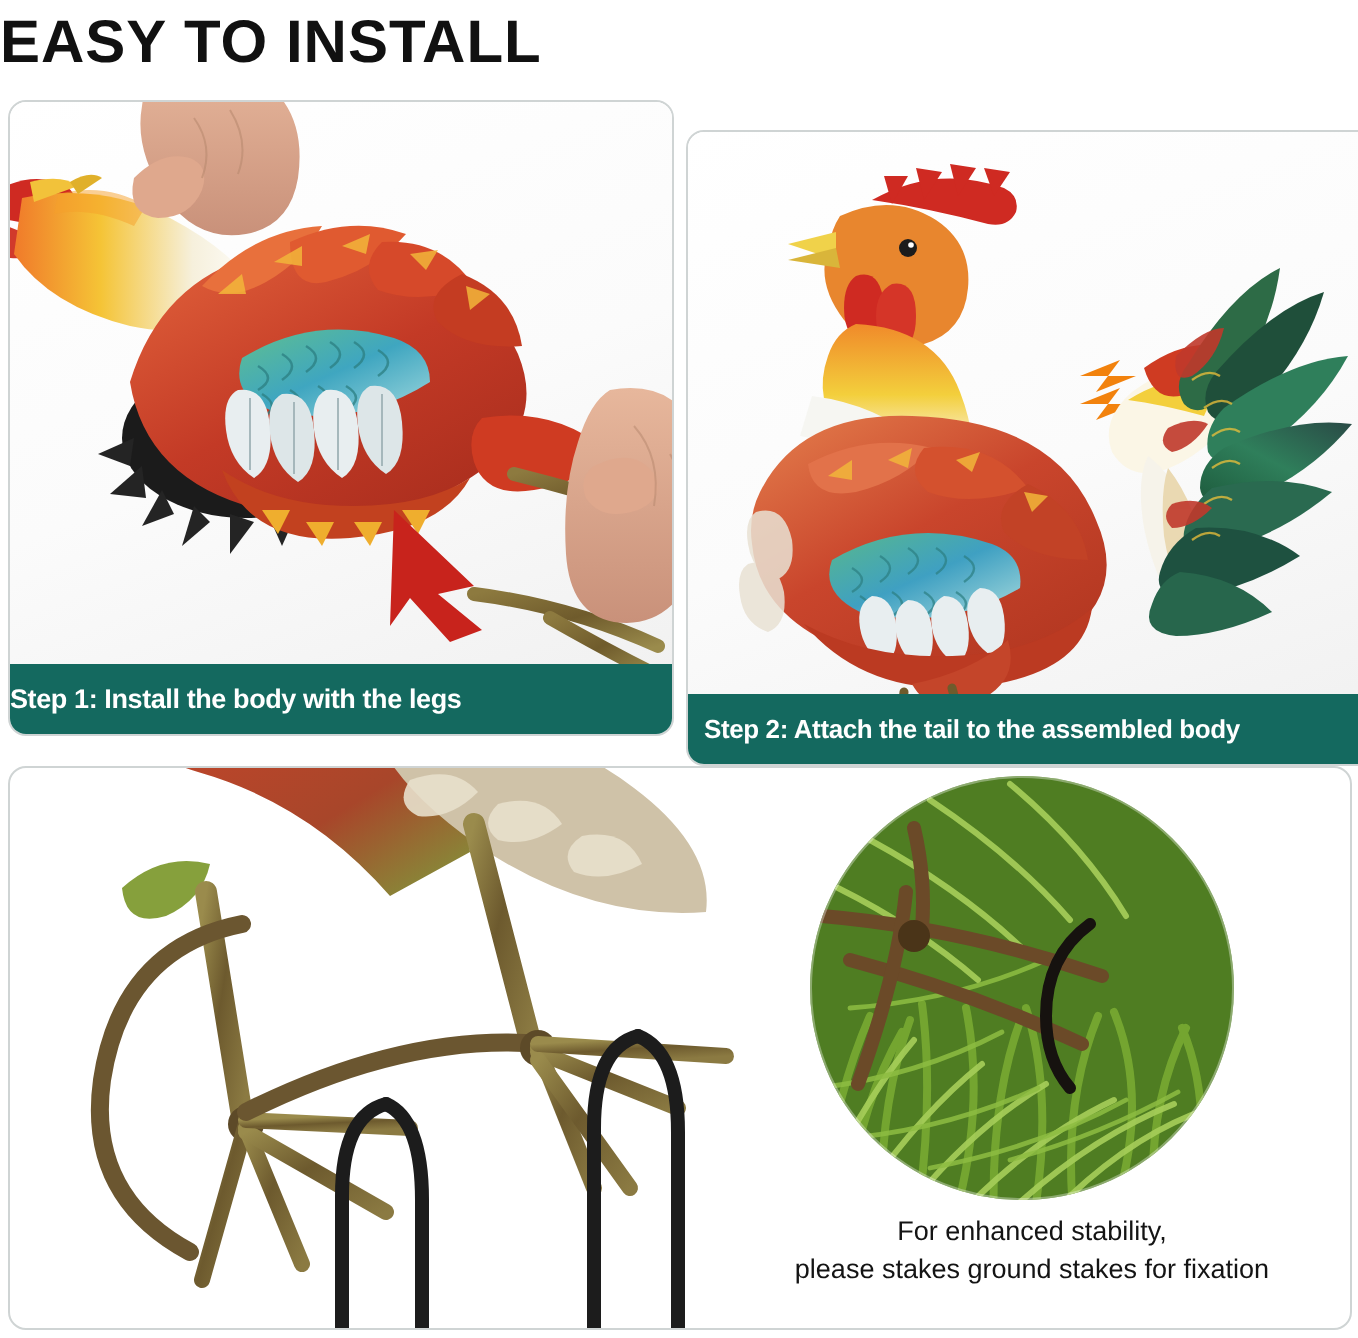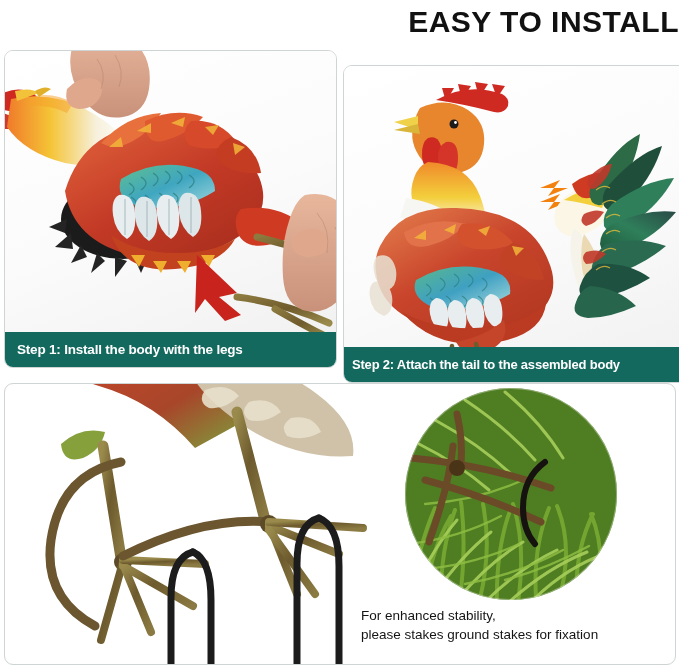--- a/index.html
+++ b/index.html
@@ -9,21 +9,21 @@
     font-family: "Liberation Sans", sans-serif;
     position: relative;
     overflow: hidden;
   }
   .page { position: relative; width: 679px; height: 669px; }
 
   
   .title {
     position: absolute;
     top: 4px; left: 0; width: 679px;
-    text-align: right;
+    text-align: left;
     font-size: 30px;
     font-weight: bold;
     letter-spacing: 0.5px;
     color: #111111;
     line-height: 36px;
   }
 
   
   .panel {
     position: absolute;
@@ -51,32 +51,31 @@
   .caption {
     position: absolute;
     left: 0; bottom: 0; width: 100%;
     height: 35px;
     background: #14695f;
     color: #ffffff;
     font-size: 13.5px;
     font-weight: bold;
     display: flex;
     align-items: center;
-    padding-left: 12px;
     letter-spacing: -0.2px;
     white-space: nowrap;
   }
   #caption-step2 { padding-left: 8px; font-size: 13px; }
 
   
   .note {
     position: absolute;
     left: 360px; top: 608px;
     width: 310px;
-    text-align: left;
+    text-align: center;
     font-size: 13.5px;
     line-height: 19px;
     color: #141414;
   }
 
   
   svg { display: block; }
   .art { position: absolute; left: 0; top: 0; }
 </style>
 </head>

